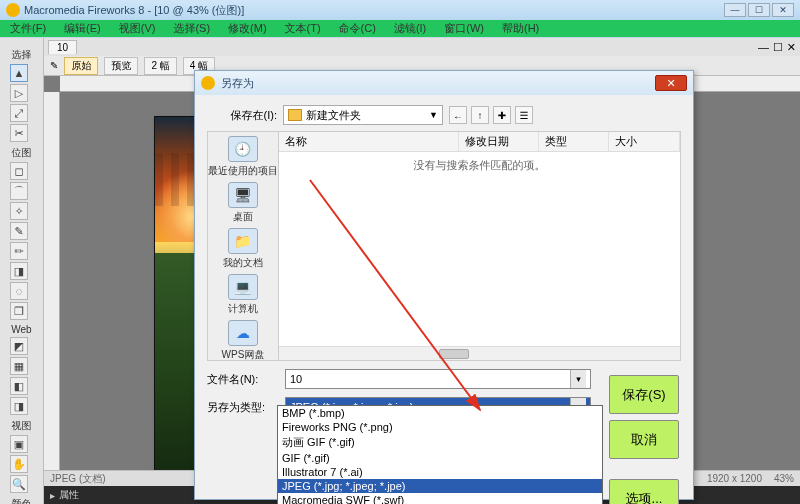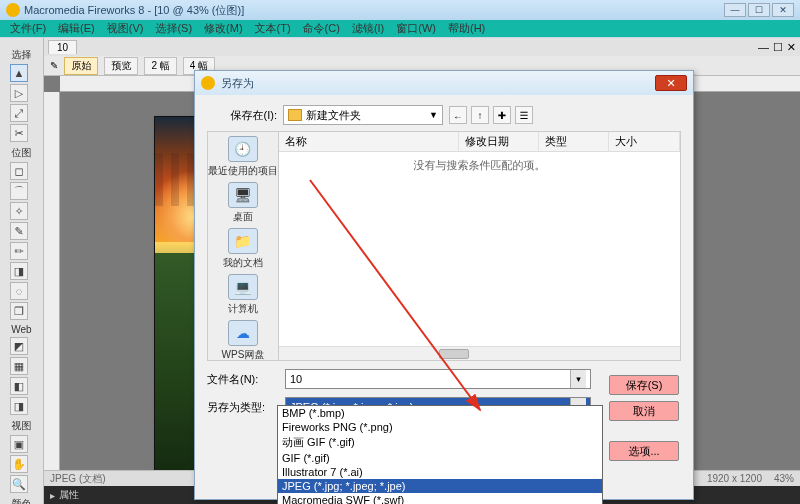--- a/index.html
+++ b/index.html
@@ -5,21 +5,21 @@
 * { box-sizing: border-box; margin: 0; padding: 0; font-family: "Microsoft YaHei", "SimSun", Arial, sans-serif; }
 body { background: #ececec; width: 800px; height: 504px; overflow: hidden; position: relative; font-size: 11px; }
 
 
 .titlebar { height: 20px; background: linear-gradient(#cfe6f8,#b8d8f0); display: flex; align-items: center; padding: 0 6px; color: #2a4a6a; }
 .titlebar .app-icon { width: 14px; height: 14px; background: #f5b400; border-radius: 50%; margin-right: 4px; }
 .titlebar .wincontrols { margin-left: auto; display: flex; gap: 2px; }
 .titlebar .wincontrols span { width: 22px; height: 14px; background: #d6e6f5; border: 1px solid #9ab; display: flex; align-items: center; justify-content: center; font-size: 9px; }
 
 
-.menubar { height: 18px; background: #14b8a6; display: flex; align-items: flex-end; padding: 0 4px; gap: 0; color: #333; border-bottom: 1px solid #c8d6e5; }
+.menubar { height: 18px; background: #22c55e; display: flex; align-items: flex-end; padding: 0 4px; gap: 6px; color: #333; border-bottom: 1px solid #c8d6e5; }
 .menubar span { padding: 1px 6px; }
 
 
 .leftcol { position: absolute; left: 0; top: 38px; width: 44px; bottom: 0; background: #e3e3e3; border-right: 1px solid #bcbcbc; padding: 10px; }
 .toolgroup { margin-bottom: 4px; }
 .toolgroup .label { font-size: 10px; color: #333; text-align: center; margin-bottom: 2px; }
 .toolgrid { display: flex; flex-wrap: wrap; gap: 2px; }
 .tool { width: 18px; height: 18px; background: #efefef; border: 1px solid #b5b5b5; display: flex; align-items: center; justify-content: center; font-size: 11px; color: #444; }
 .tool.sel { background: #dce9f7; border-color: #6a9ad0; }
 .swatch { width: 14px; height: 14px; display: inline-block; }
@@ -75,21 +75,21 @@
 .fl-body { flex: 1; display: flex; align-items: flex-start; justify-content: center; padding-top: 6px; color: #666; }
 .fl-scroll { height: 14px; border-top: 1px solid #ddd; background: #f0f0f0; position: relative; }
 .fl-scroll .thumb { position: absolute; left: 40%; width: 30px; height: 10px; top: 2px; background: #cfcfcf; border: 1px solid #aaa; border-radius: 2px; }
 
 .field-row { display: flex; align-items: center; gap: 8px; margin-top: 8px; }
 .field-row label { width: 70px; text-align: left; }
 .field-row .combo { flex: 1; height: 20px; border: 1px solid #888; background: #fff; display: flex; align-items: center; padding: 0 4px; position: relative; }
 .field-row .combo.open { background: #fff; }
 .field-row .combo .arrow { margin-left: auto; width: 16px; text-align: center; background: #e8e8e8; border-left: 1px solid #aaa; font-size: 9px; height: 18px; line-height: 18px; }
 .dlg-buttons { position: absolute; right: 14px; top: 280px; display: flex; flex-direction: column; gap: 6px; }
-.dlg-buttons button { width: 70px; height: 20px; background: #fca5a5; border: 1px solid #888; border-radius: 2px; font-size: 11px; }
+.dlg-buttons button { width: 70px; height: 39px; background: #bef264; border: 1px solid #888; border-radius: 2px; font-size: 13px; }
 
 .dropdown { position: absolute; left: 82px; right: 90px; top: 310px; background: #fff; border: 1px solid #666; max-height: 130px; overflow: hidden; font-family: "SimSun", monospace; font-size: 11px; z-index: 5; }
 .dropdown .opt { padding: 1px 4px; white-space: nowrap; }
 .dropdown .opt.hl { background: #2a5db0; color: #fff; }
 
 
 .arrow-ann { position: absolute; pointer-events: none; z-index: 10; }
 
 </style>
 </head>

